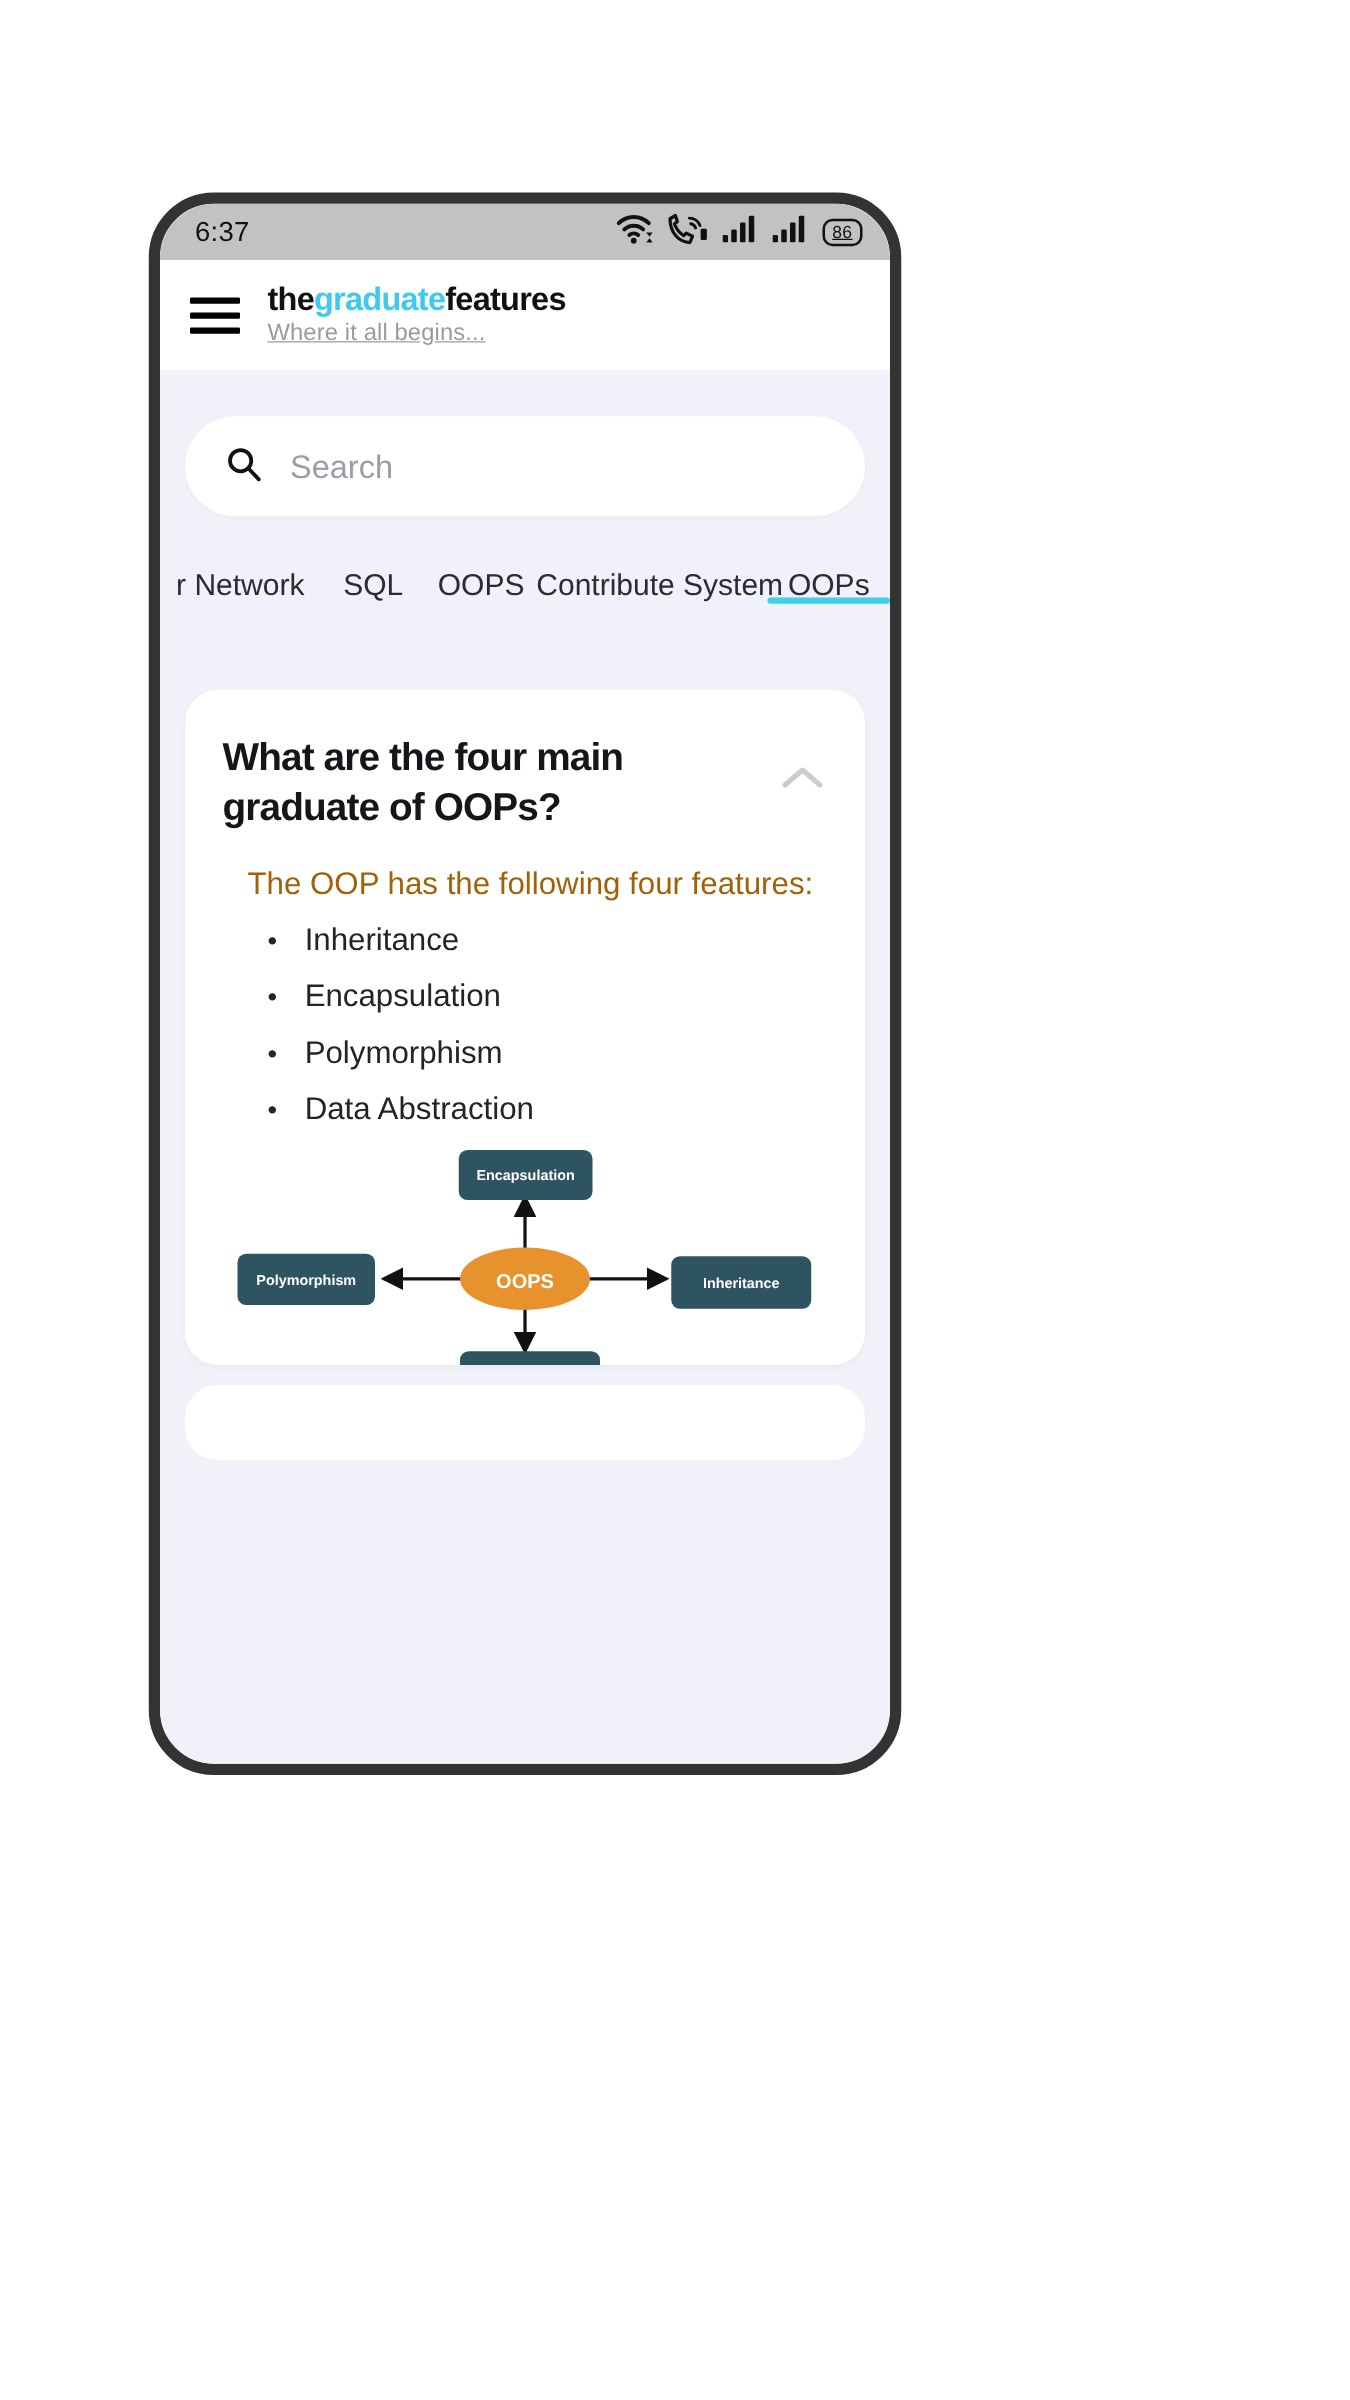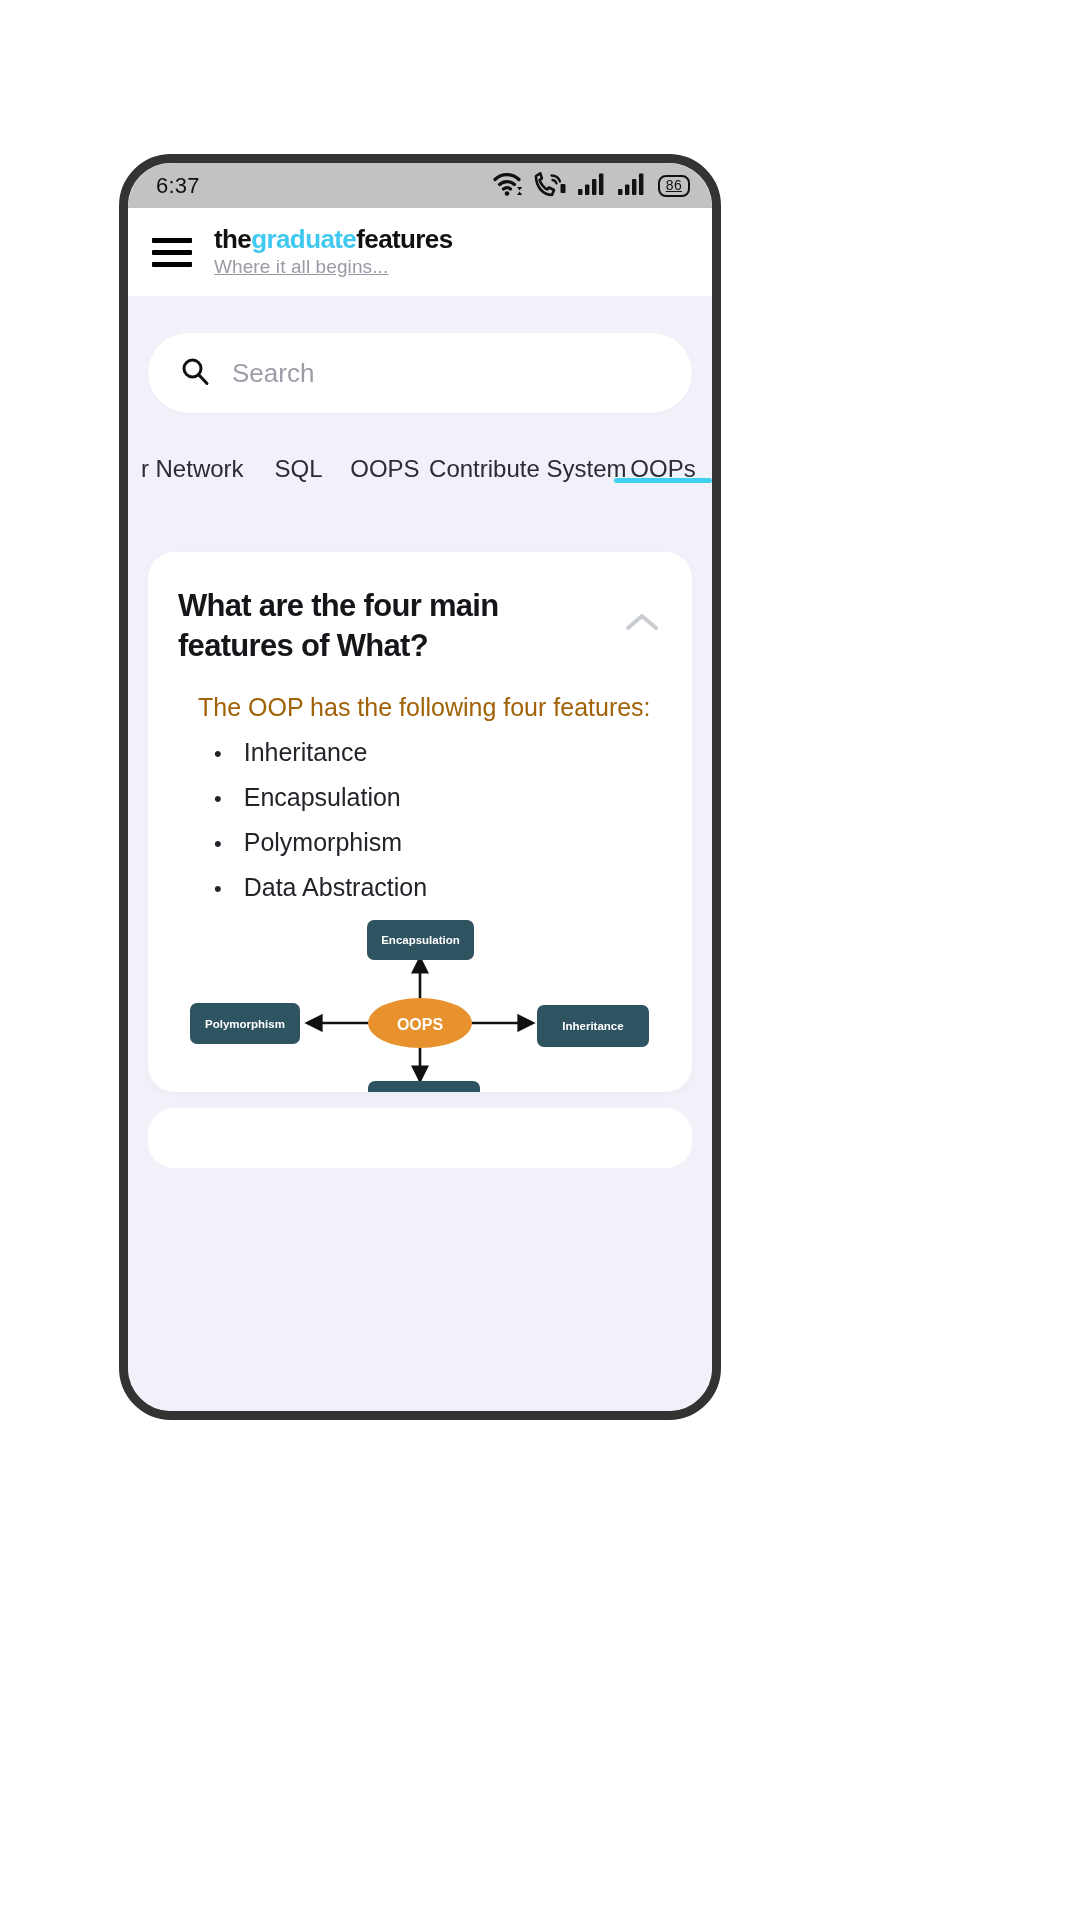--- a/index.html
+++ b/index.html
@@ -287,21 +287,21 @@
         </div>
         <div class="tab active" style="width:122px">
           <span>OOPs</span>
           <span class="underline"></span>
         </div>
       </div>
 
       <div id="qa-card">
 
         <div id="qa-head">
-          <div id="qa-question">What are the four main features of What?</div>
+          <div id="qa-question">What are the four main graduate of OOPs?</div>
           <div id="qa-collapse">
             <svg width="34" height="22" viewBox="0 0 34 22">
               <polyline points="3,17 17,5 31,17" fill="none" stroke="#c9ccd1" stroke-width="4" stroke-linecap="round" stroke-linejoin="round"></polyline>
             </svg>
           </div>
         </div>
 
         <div id="qa-answer-lead">The OOP has the following four features:</div>
 
         <ul id="qa-list">

